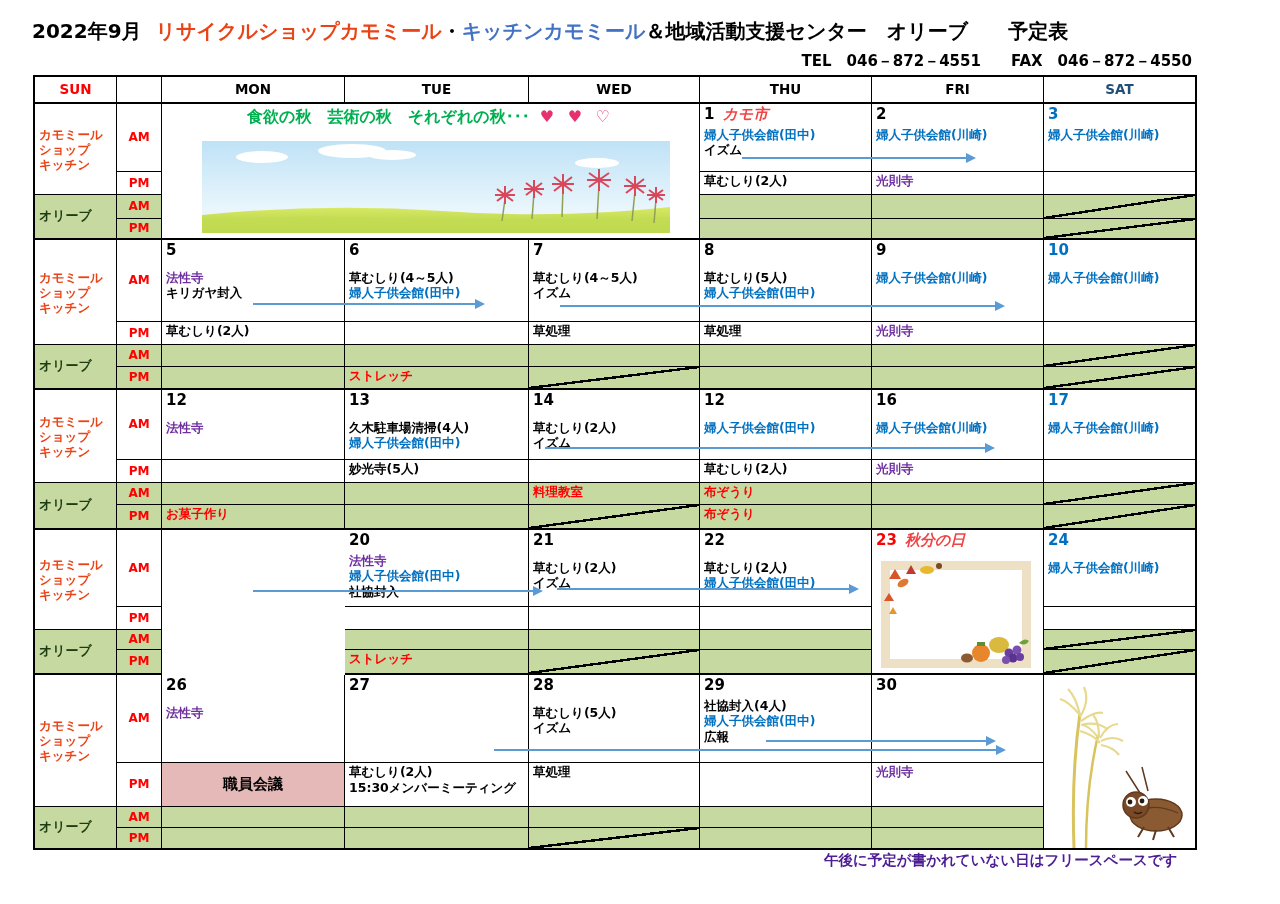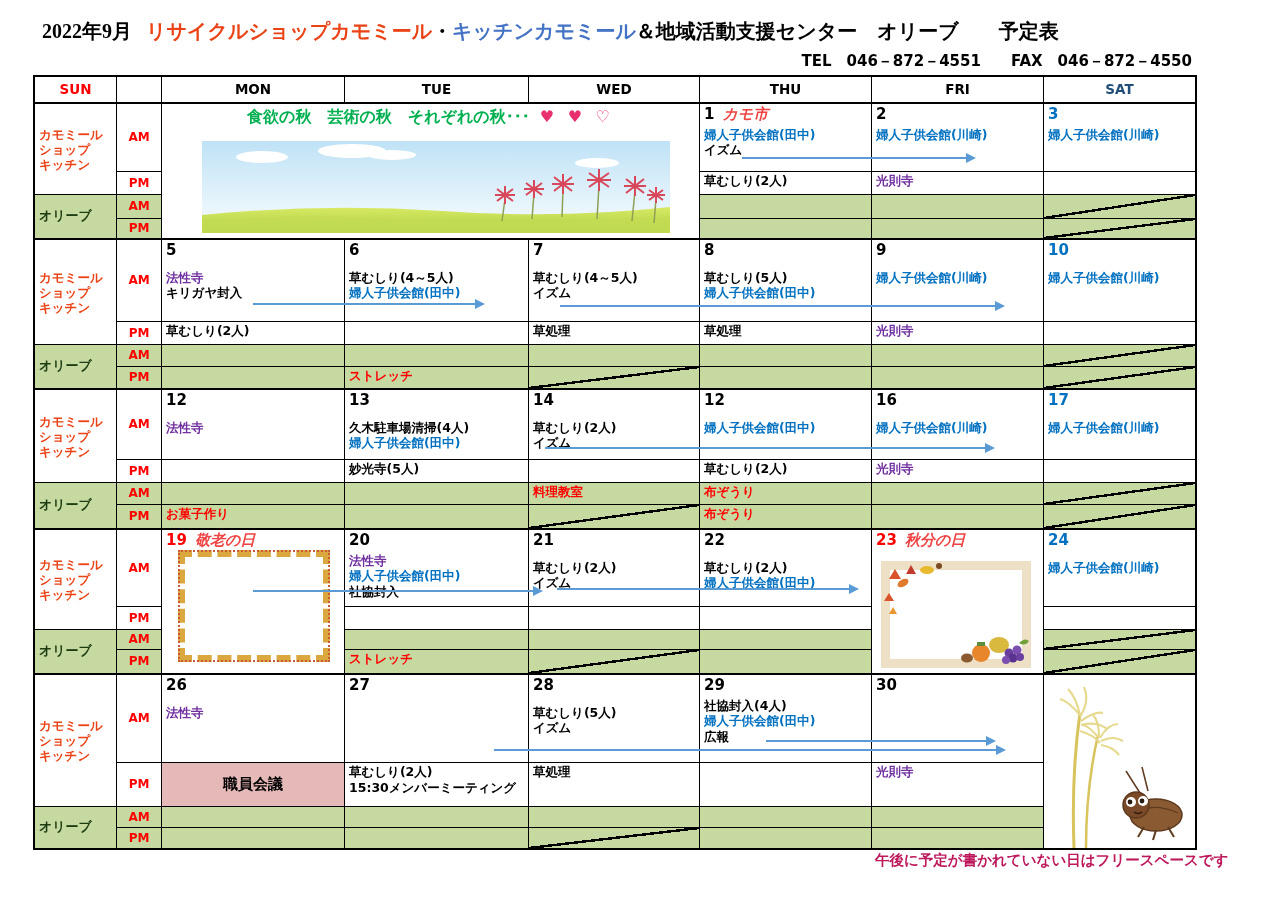--- a/index.html
+++ b/index.html
@@ -2,21 +2,21 @@
 <html><head>
 <meta charset="utf-8">
 <style>
   html,body{margin:0;padding:0;}
   body{
     width:1280px;height:904px;background:#ffffff;position:relative;
     font-family:"DejaVu Sans","Liberation Sans",sans-serif;
     -webkit-font-smoothing:antialiased;
   }
   
-  .title{position:absolute;left:42px;top:18px;font-size:20px;font-weight:bold;color:#000;white-space:nowrap;font-family:Liberation Serif, serif;}
+  .title{position:absolute;left:32px;top:18px;font-size:20px;font-weight:bold;color:#000;white-space:nowrap;}
   .title .month{margin-right:14px;}
   .title .shop1{color:#EA4315;}
   .title .shop2{color:#4472C4;}
   .contact{position:absolute;left:560px;top:52px;width:632px;text-align:right;font-weight:bold;font-size:15px;color:#000;}
   
   .cal{
     position:absolute;left:33px;top:75px;display:grid;
     grid-template-columns:82px 45px 183px 184px 171px 172px 172px 151px;
     grid-template-rows:27px 68px 23px 24px 21px 82px 23px 22px 23px 70px 23px 22px 25px 77px 23px 20px 25px 88px 44px 21px 20px;
     border:2px solid #000;background:#fff;
@@ -56,21 +56,21 @@
   .riceframe:after{content:"";position:absolute;inset:-7px;border:2px dotted #C95A35;pointer-events:none;}
   .aframe{position:absolute;left:9px;top:31px;width:150px;height:107px;background:#fff;
     border:9px solid #EDE0C4;box-sizing:border-box;}
   .adeco{position:absolute;left:9px;top:31px;width:150px;height:107px;pointer-events:none;}
   .satimg{position:absolute;inset:0;}
   
   .arrow{position:absolute;height:0;border-top:2px solid #5B9BD5;}
   .arrow:after{content:"";position:absolute;right:-2px;top:-6px;width:0;height:0;
     border-top:5px solid transparent;border-bottom:5px solid transparent;border-left:10px solid #5B9BD5;}
   
-  .footer{position:absolute;left:875px;top:851px;font-size:14.5px;font-weight:bold;color:#be185d;}
+  .footer{position:absolute;left:824px;top:851px;font-size:14.5px;font-weight:bold;color:#4c1d95;}
 </style>
 </head>
 <body>
 
 <div class="title">
   <span class="month">2022年9月</span><span class="shop1">リサイクルショップカモミール</span><span>・</span><span class="shop2">キッチンカモミール</span><span>＆地域活動支援センター　オリーブ　　予定表</span>
 </div>
 <div class="contact">TEL　046－872－4551　　FAX　046－872－4550</div>
 
 <div class="cal">
@@ -355,24 +355,20 @@
 
   <div class="c shoplbl" style="grid-area:14/1/16/2">カモミール
 ショップ
 キッチン</div>
   <div class="c olivelbl og wk" style="grid-area:16/1/18/2">オリーブ</div>
   <div class="c ampm" style="grid-area:14/2/15/3">AM</div>
   <div class="c ampm" style="grid-area:15/2/16/3">PM</div>
   <div class="c ampm og" style="grid-area:16/2/17/3">AM</div>
   <div class="c ampm og wk" style="grid-area:17/2/18/3">PM</div>
 
-  <div class="c wk" style="grid-area:14/3/18/4">
-    <div class="dl"><span class="red">19</span><span class="tag">敬老の日</span></div>
-    <div class="riceframe"></div>
-  </div>
 
   <div class="c" style="grid-area:14/4/15/5">
     <div class="dl"><span>20</span></div>
     <div class="evt tight">
         <span class="ln pu">法性寺</span>
         <span class="ln bl">婦人子供会館(田中)</span>
         <span class="ln">社協封入</span>
       </div>
   </div>
   <div class="c" style="grid-area:15/4/16/5"></div>

